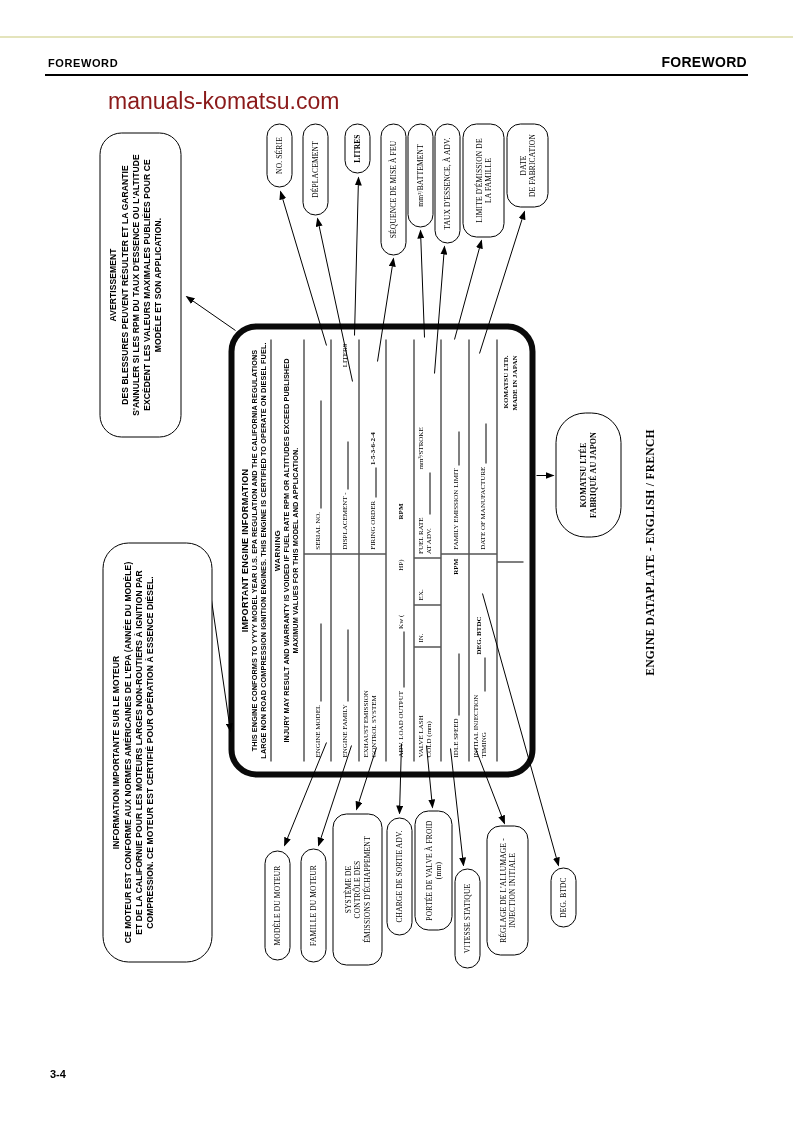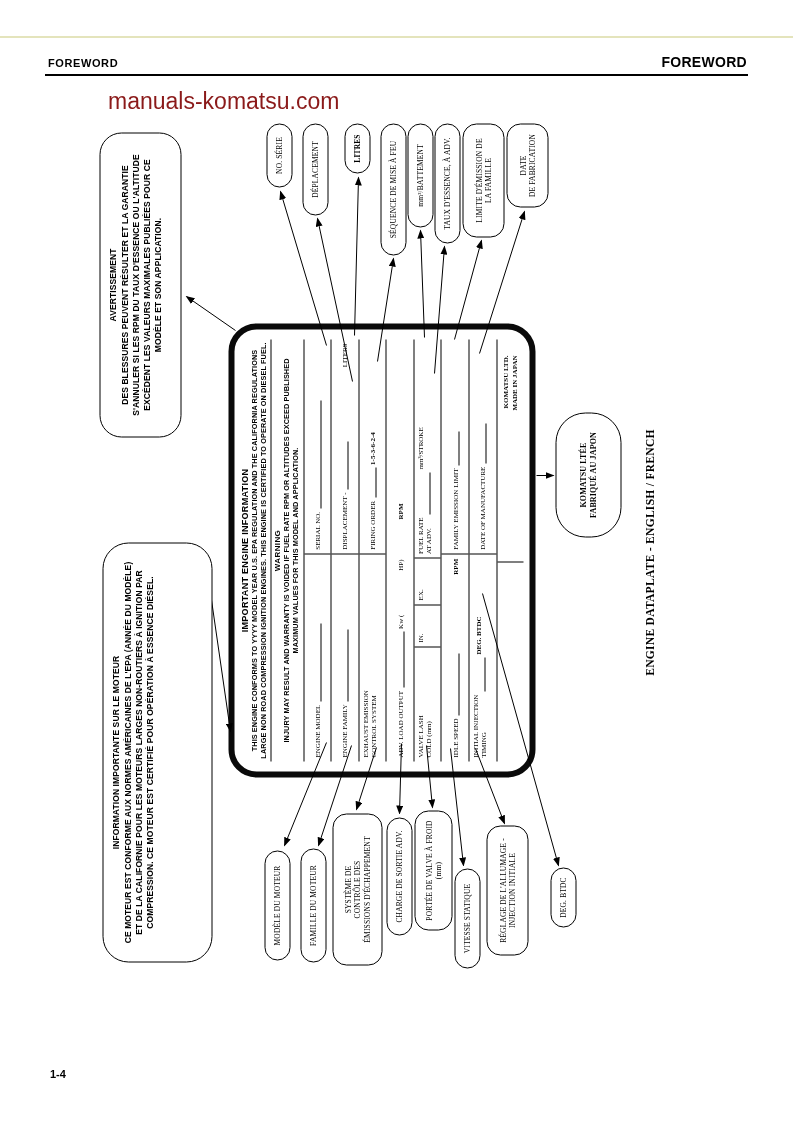--- a/index.html
+++ b/index.html
@@ -65,21 +65,21 @@
        padding-right:16px;font-weight:bold;text-align:right;line-height:1.25;}
 </style>
 </head>
 <body>
 
 <div class="abs scan-line"></div>
 <div class="abs hdr-left">FOREWORD</div>
 <div class="abs hdr-right">FOREWORD</div>
 <div class="abs hdr-rule"></div>
 <div class="abs watermark">manuals-komatsu.com</div>
-<div class="abs footer">1-4</div>
+<div class="abs footer">3-4</div>
 
 <div class="abs rot">
 
   <div class="abs bigbub" style="left:548px;top:5px;width:305px;height:82px;">
     <span class="t">AVERTISSEMENT</span>
     <span>DES BLESSURES PEUVENT RÉSULTER ET LA GARANTIE S'ANNULER SI LES RPM DU TAUX D'ESSENCE OU L'ALTITUDE EXCÈDENT LES VALEURS MAXIMALES PUBLIÉES POUR CE MODÈLE ET SON APPLICATION.</span>
   </div>
 
   <div class="abs bigbub" style="left:23px;top:8px;width:420px;height:110px;border-radius:26px;">
     <span class="t">INFORMATION IMPORTANTE SUR LE MOTEUR</span>

